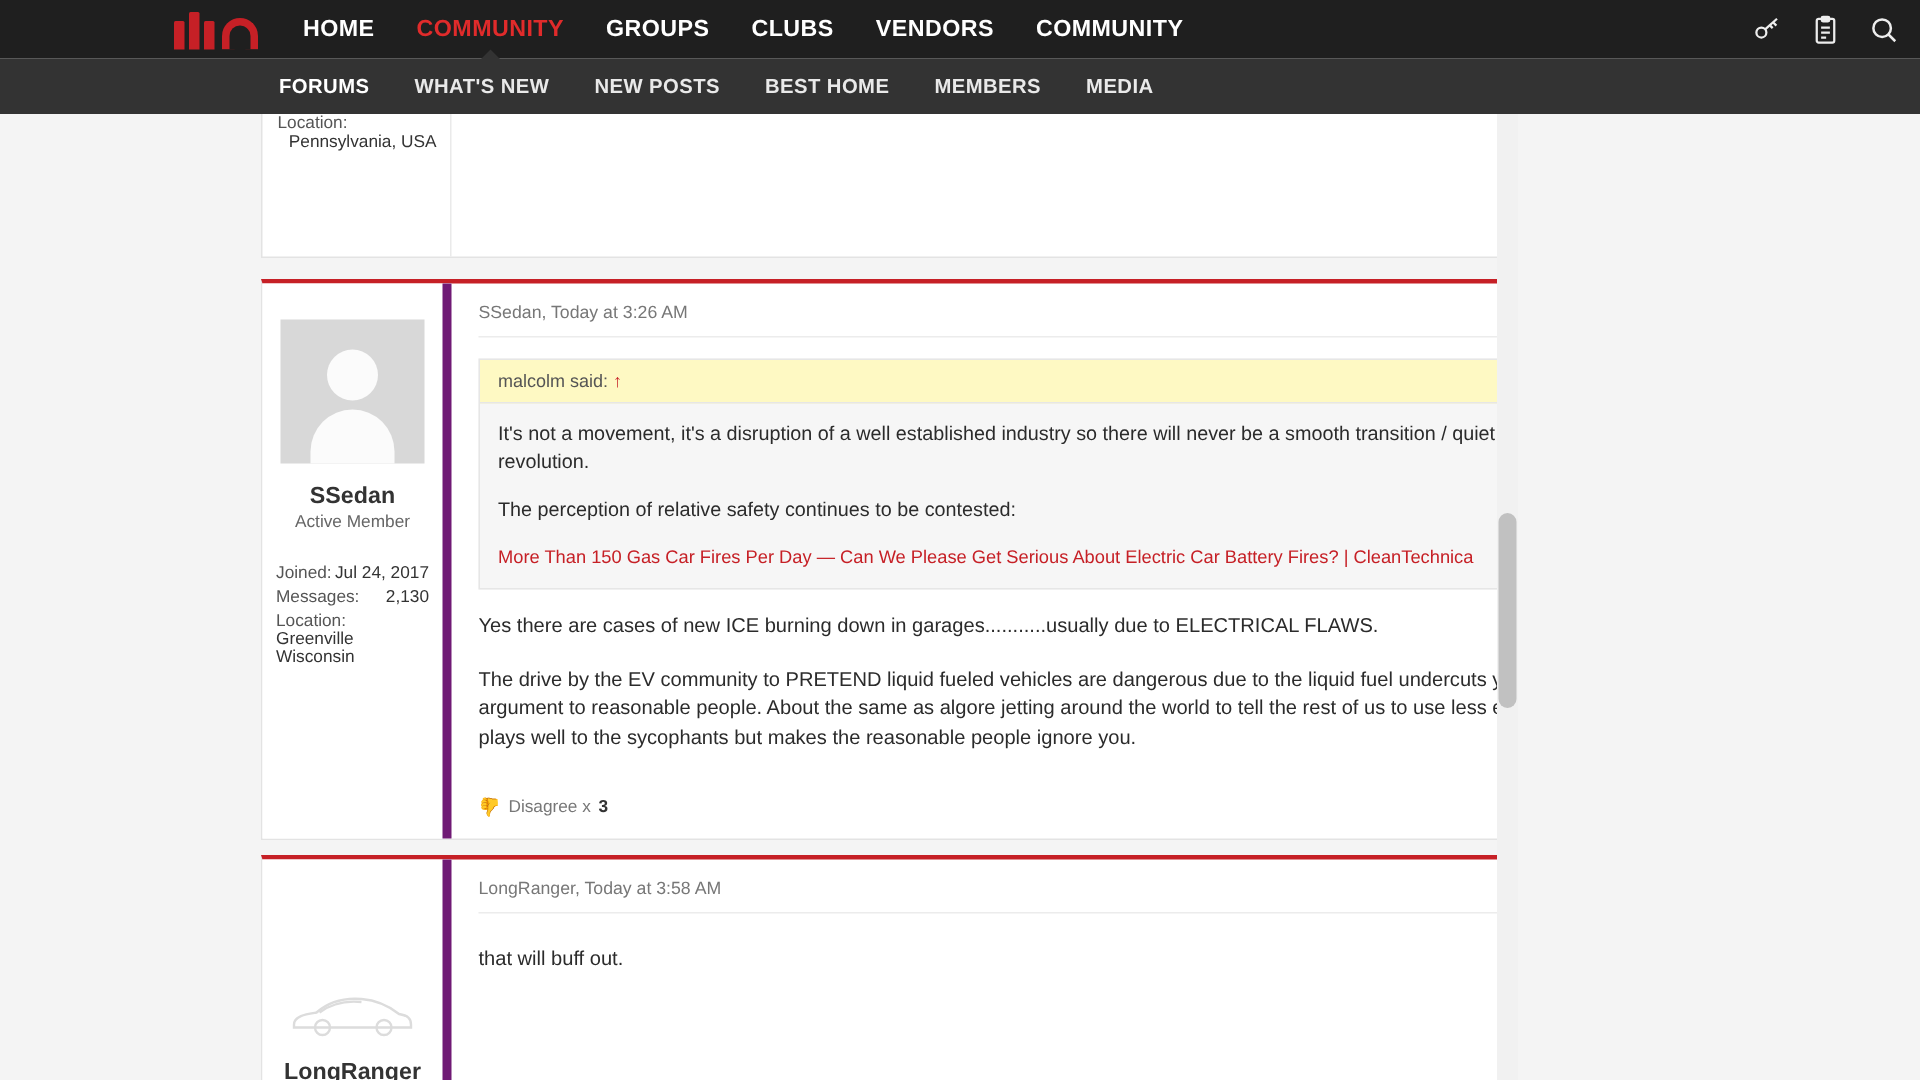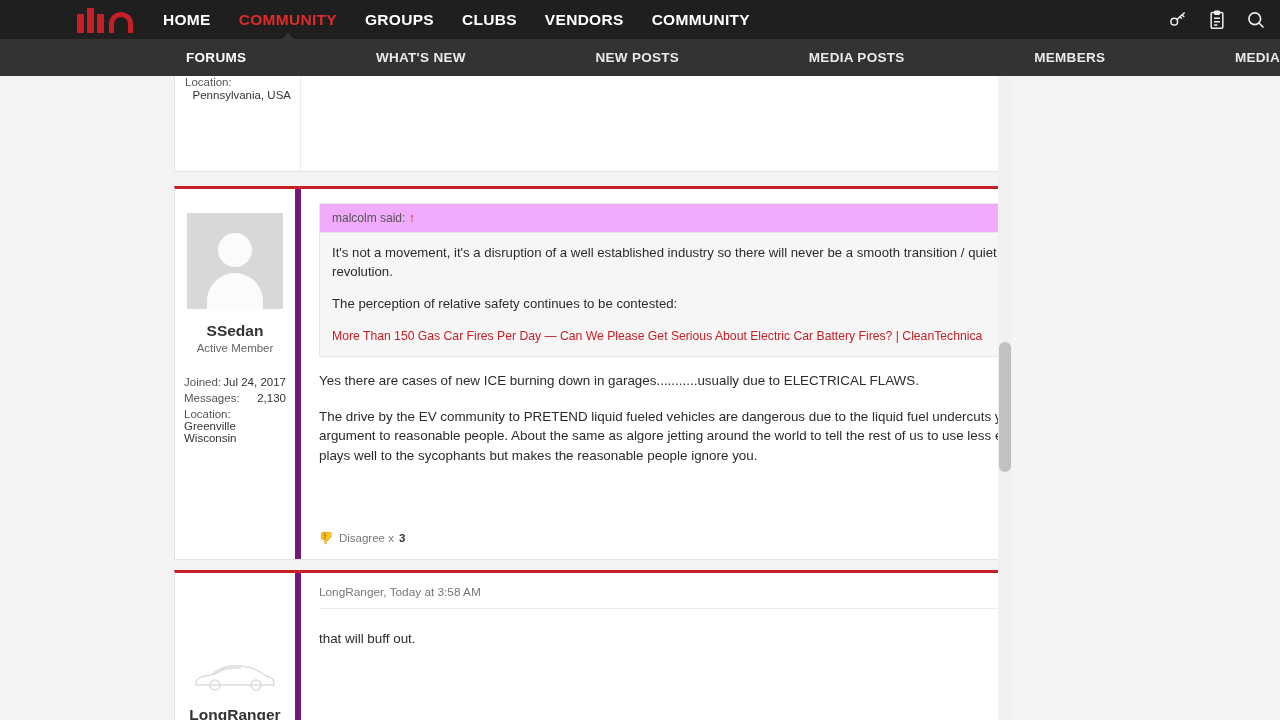--- a/index.html
+++ b/index.html
@@ -7,21 +7,21 @@
     width: 1280px; height: 720px;
     background: #ffffff;
     font-family: "Liberation Sans", sans-serif;
     overflow: hidden;
   }
   .page { position: relative; width: 1280px; height: 720px; background: #f4f4f4; }
 
   
   .topbar {
     height: 39px; background: #1f1f1f; display: flex; align-items: center;
-    padding-left: 77px; position: relative;
+    padding-left: 116px; position: relative;
   }
   .logo { display: flex; align-items: flex-end; height: 26px; margin-right: 30px; }
   .logo .bar { width: 7px; background: #c62026; margin-right: 3px; border-radius: 1px 1px 0 0; }
   .logo .b1 { height: 19px; } .logo .b2 { height: 25px; } .logo .b3 { height: 19px; }
   .logo .arc {
     width: 24px; height: 21px; border: 5px solid #c62026; border-bottom: none;
     border-radius: 14px 14px 0 0; margin-left: 2px;
   }
   .topnav { display: flex; align-items: center; gap: 28px; }
   .topnav a {
@@ -33,21 +33,21 @@
     content: ""; position: absolute; left: 50%; bottom: -1px; transform: translateX(-50%);
     border-left: 7px solid transparent; border-right: 7px solid transparent;
     border-bottom: 7px solid #333333;
   }
   .topright { position: absolute; right: 14px; top: 0; height: 39px; display: flex; align-items: center; gap: 19px; }
   .topright .ic { width: 20px; height: 20px; opacity: .92; display: block; }
 
   
   .subbar {
     height: 37px; background: #333333; display: flex; align-items: center;
-    padding-left: 186px; gap: 30px; justify-content: space-between;
+    padding-left: 186px; gap: 30px;
   }
   .subbar a {
     color: #e9e9e9; text-decoration: none; font-size: 13.5px; font-weight: bold; letter-spacing: .3px;
   }
   .subbar a.active { color: #ffffff; }
 
   
   .content { position: relative; width: 1012px; height: 644px; background: #f4f4f4; overflow: hidden; }
 
   .post-partial {
@@ -106,21 +106,21 @@
     border-bottom: 1px solid #ececec;
   }
   .meta .num { color: #888; }
   .meta a { color: #777; text-decoration: none; }
 
   .quote {
     background: #f6f6f6; border: 1px solid #e6e6e6; margin-top: 14px;
   }
   .quote-head {
     font-size: 12px; color: #555; padding: 7px 12px; border-bottom: 1px solid #e6e6e6;
-    background: #f0abfc;
+    background: #fef9c3;
   }
   .quote-head .arrow { color: #c62026; font-weight: bold; }
   .quote-body { padding: 10px 12px 12px; }
   .quote-body p { font-size: 13.2px; color: #2b2b2b; line-height: 19px; margin-bottom: 13px; }
   .quote-body p:last-child { margin-bottom: 0; }
   .quote-body a.ql { color: #c62026; text-decoration: none; font-size: 12.2px; }
 
   .body-text { padding-top: 14px; }
   .body-text p { font-size: 13.4px; color: #2b2b2b; line-height: 19.5px; margin-bottom: 16px; }
   .body-text p:last-child { margin-bottom: 0; }
@@ -174,21 +174,21 @@
         <circle cx="10.5" cy="10.5" r="7"></circle>
           <path d="M15.6 15.6L21 21"></path>
       </svg>
     </div>
   </div>
 
   <div class="subbar">
     <a href="#" class="active">FORUMS</a>
     <a href="#">WHAT'S NEW</a>
     <a href="#">NEW POSTS</a>
-    <a href="#">MEDIA POSTS</a>
+    <a href="#">BEST HOME</a>
     <a href="#">MEMBERS</a>
     <a href="#">MEDIA</a>
   </div>
 
   <div class="content">
 
     <div class="post-partial">
       <div class="pp-side">
         <span class="lbl loc-k">Location:</span>
         <span class="lbl loc-v">Pennsylvania, USA</span>
@@ -215,20 +215,24 @@
             <span class="k">Messages:</span>
             <span class="v">2,130</span>
           </div>
           <div class="stat loc">
             <span class="k">Location:</span>
             <span class="v">Greenville Wisconsin</span>
           </div>
         </div>
       </div>
       <div class="main">
+        <div class="meta">
+          <a href="#">SSedan, Today at 3:26 AM</a>
+          <a href="#" class="num">#11</a>
+        </div>
 
         <div class="quote">
           <div class="quote-head">
             <span>malcolm said:</span>
             <span class="arrow">↑</span>
           </div>
           <div class="quote-body">
             <p>It's not a movement, it's a disruption of a well established industry so there will never be a smooth transition / quiet revolution.</p>
             <p>The perception of relative safety continues to be contested:</p>
             <a class="ql" href="#">More Than 150 Gas Car Fires Per Day — Can We Please Get Serious About Electric Car Battery Fires? | CleanTechnica</a>

